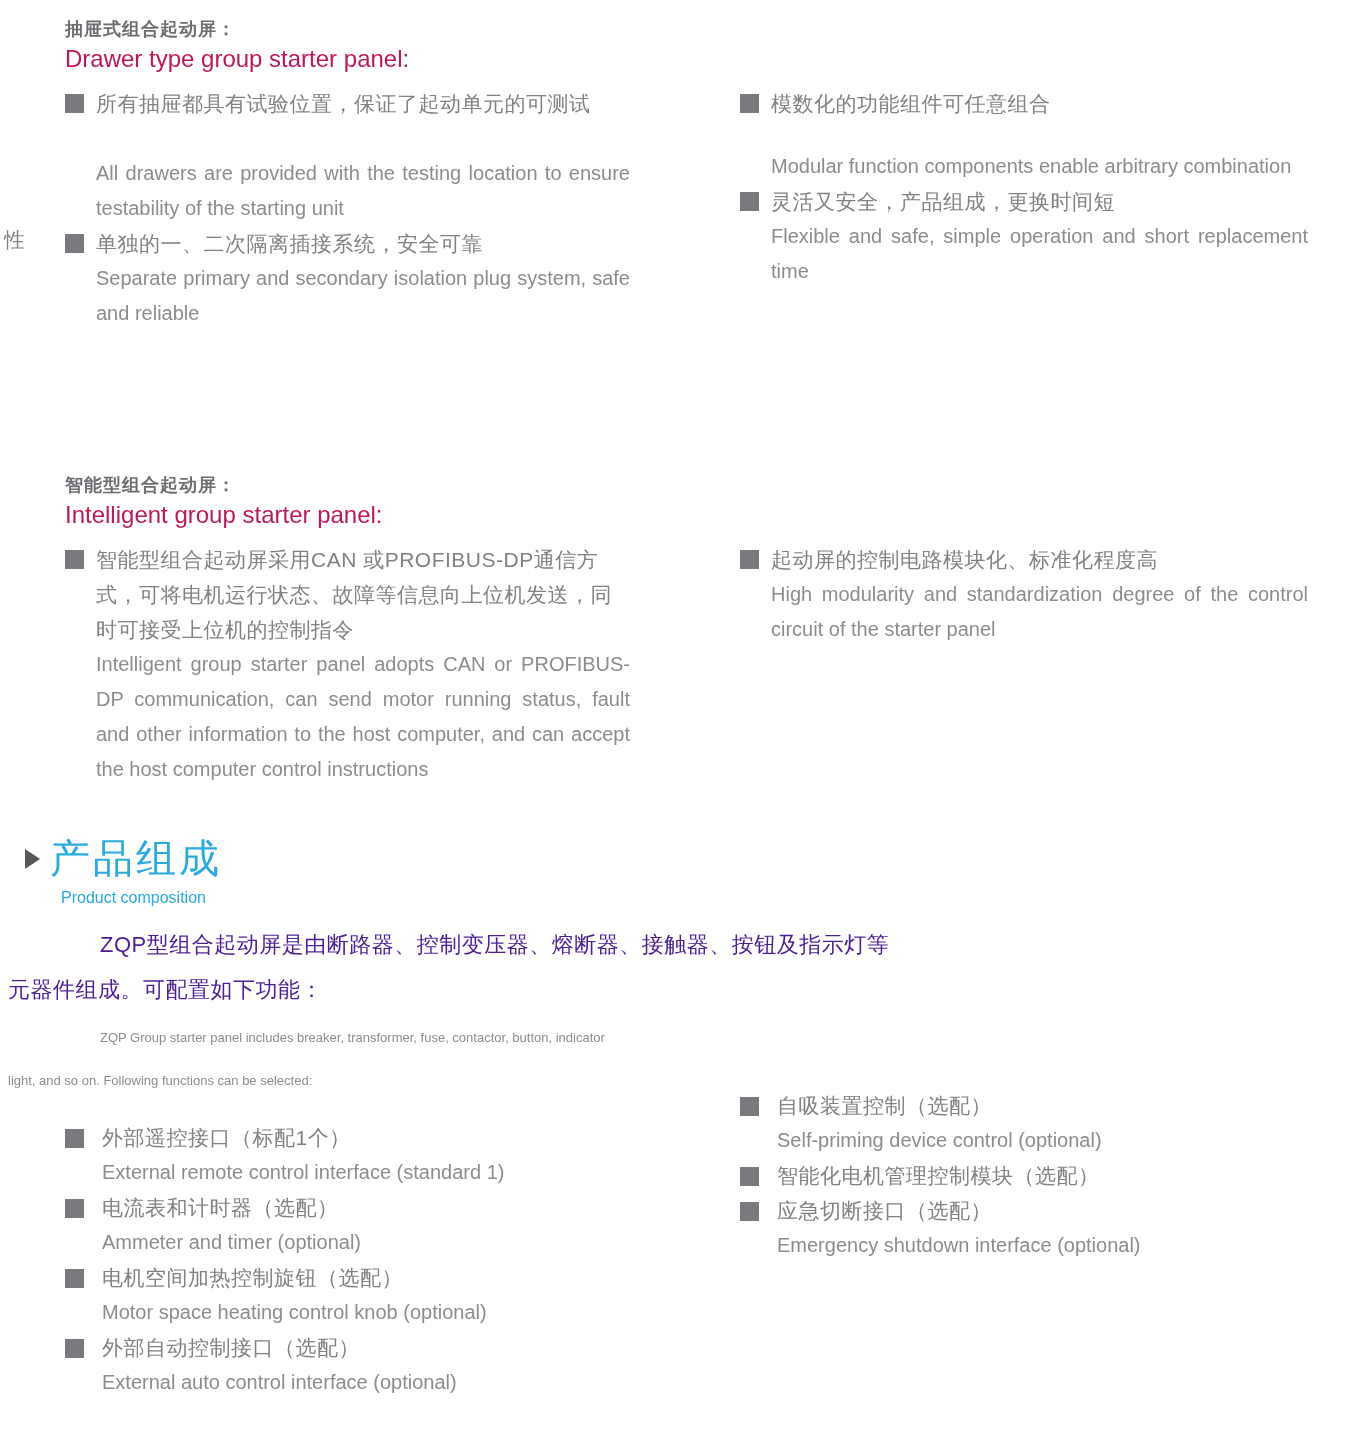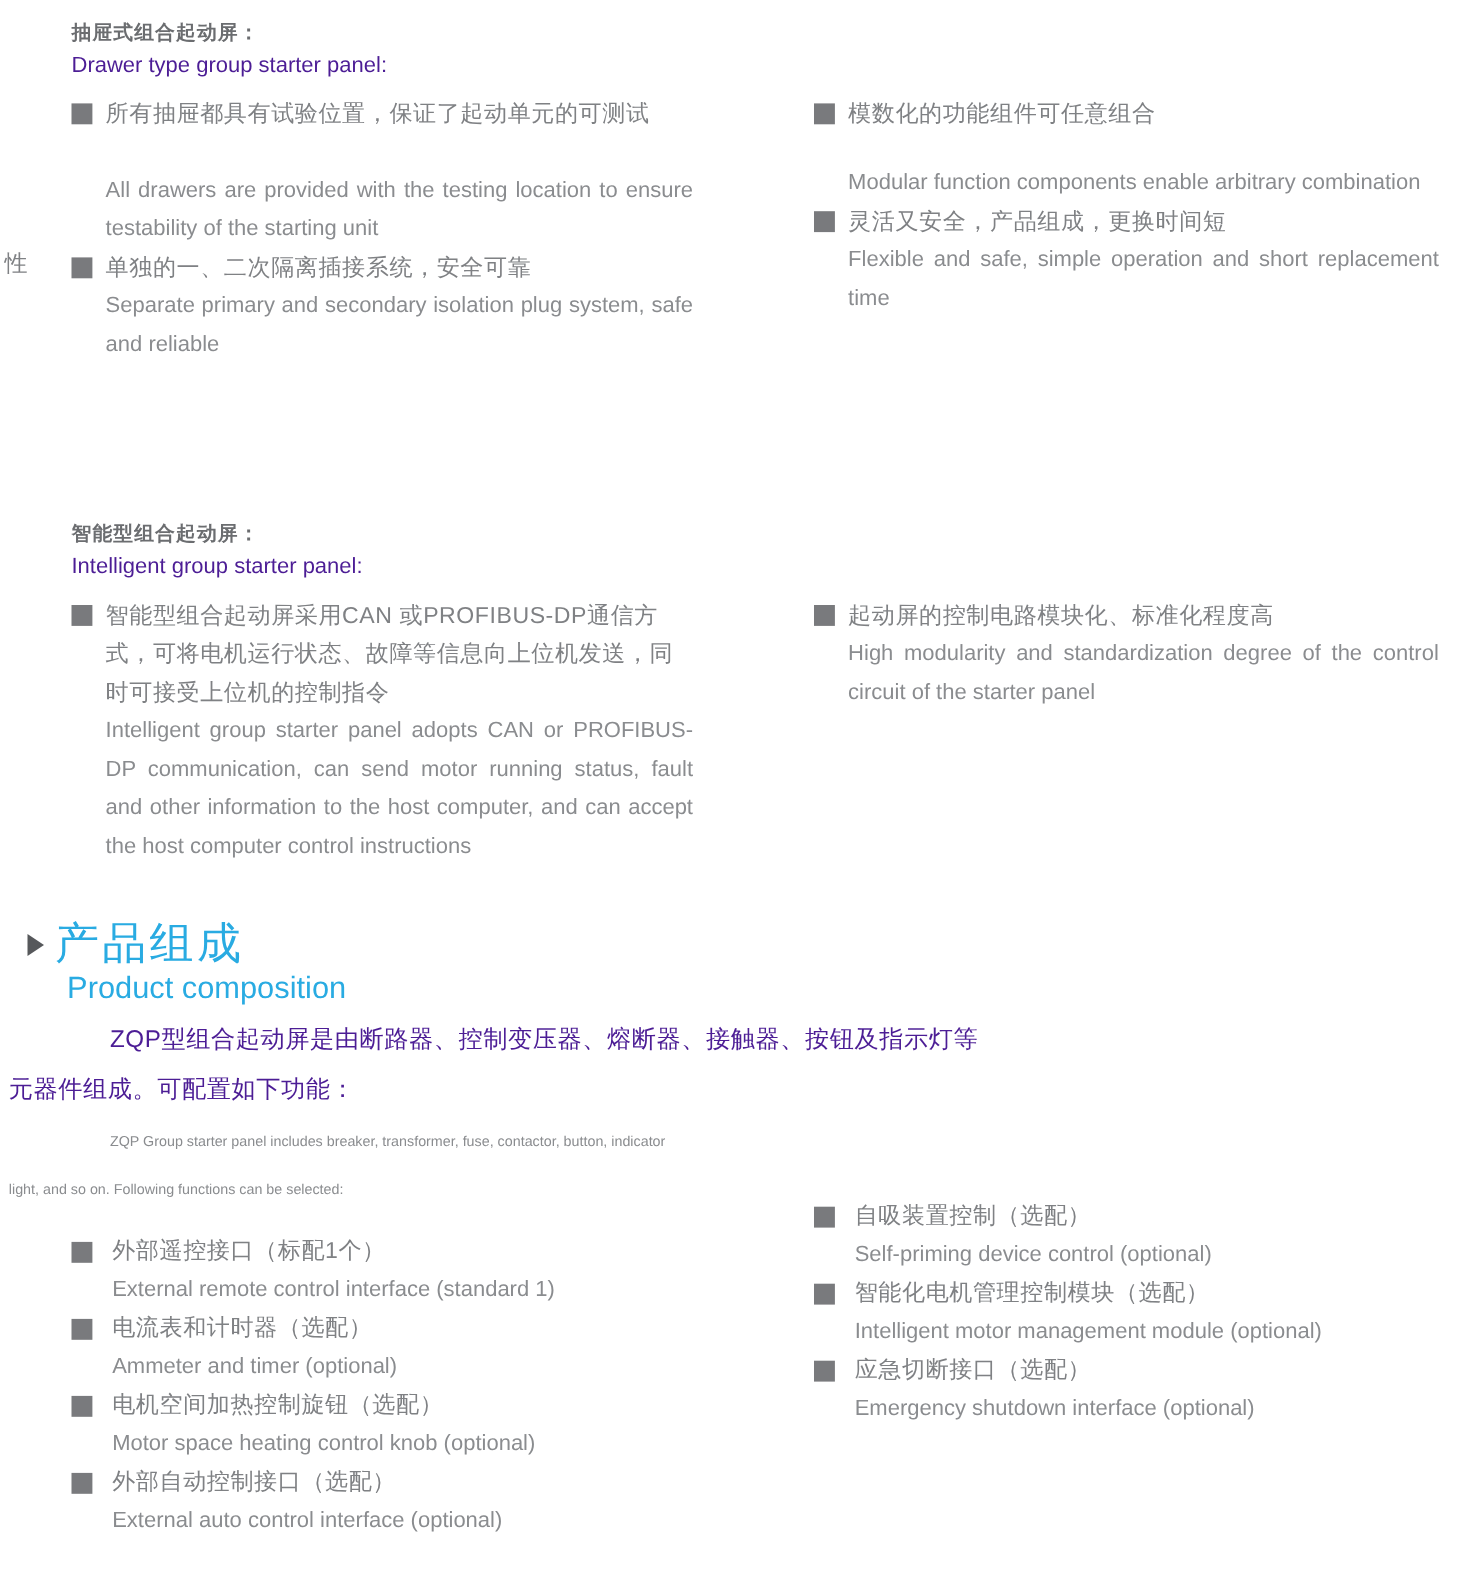--- a/index.html
+++ b/index.html
@@ -8,21 +8,21 @@
     width: 1349px; height: 1438px;
     position: relative;
     overflow: hidden;
     font-family: "Liberation Sans", "DejaVu Sans", sans-serif;
     color: #808285;
   }
   .abs { position: absolute; }
 
   
   .sec-head-zh { font-size: 18px; font-weight: 700; color: #6B6D70; letter-spacing: 1px; line-height: 30px; }
-  .sec-head-en { font-size: 20px; font-weight: 400; color: #4c1d95; line-height: 30px; }
+  .sec-head-en { font-size: 24px; font-weight: 400; color: #be185d; line-height: 30px; }
 
   
   .bullets { margin-top: 12px; }
   .bullet { position: relative; padding-left: 31px; }
   .sq { position: absolute; left: 0; top: 8px; width: 19px; height: 19px; background: #797A7D; }
   .zh { font-size: 21px; line-height: 35px; color: #7F8184; letter-spacing: 0.5px; }
   .en { font-size: 20px; line-height: 35px; color: #8A8C8F; text-align: justify; }
   .en.single { text-align: left; margin-top: 28px; }
 
   
@@ -30,21 +30,21 @@
 
   
   .main-heading { display: flex; align-items: flex-start; }
   .tri {
     width: 0; height: 0; margin-top: 17px;
     border-left: 15px solid #56585B;
     border-top: 10px solid transparent;
     border-bottom: 10px solid transparent;
   }
   .h-zh { font-size: 40px; line-height: 52px; color: #29ABE2; letter-spacing: 3px; margin-left: 10px; }
-  .h-en { font-size: 28px; line-height: 28px; color: #29ABE2; margin-left: 21px; }
+  .h-en { font-size: 16px; line-height: 28px; color: #29ABE2; margin-left: 21px; }
 
   
   .intro-zh { font-size: 22px; line-height: 45px; color: #4c1d95; letter-spacing: 0.5px; }
   .intro-en { font-size: 13px; line-height: 35px; color: #8A8C8F; margin-top: 8px; }
   .indent { text-indent: 92px; }
 
   
   .feature { position: relative; padding-left: 31px; }
   .feature .sq { top: 9px; }
   .f-zh { font-size: 21px; line-height: 35px; color: #7F8184; letter-spacing: 0.5px; padding-left: 6px; }
@@ -146,20 +146,19 @@
 
 <div class="abs" style="left:740px; top:1088px; width:609px;">
   <div class="feature">
     <span class="sq"></span>
     <div class="f-zh">自吸装置控制（选配）</div>
     <div class="f-en">Self-priming device control (optional)</div>
   </div>
   <div class="feature">
     <span class="sq"></span>
     <div class="f-zh">智能化电机管理控制模块（选配）</div>
-    <div class="f-en">Intelligent motor management module (optional)</div>
   </div>
   <div class="feature">
     <span class="sq"></span>
     <div class="f-zh">应急切断接口（选配）</div>
     <div class="f-en">Emergency shutdown interface (optional)</div>
   </div>
 </div>
 
 </body></html>

